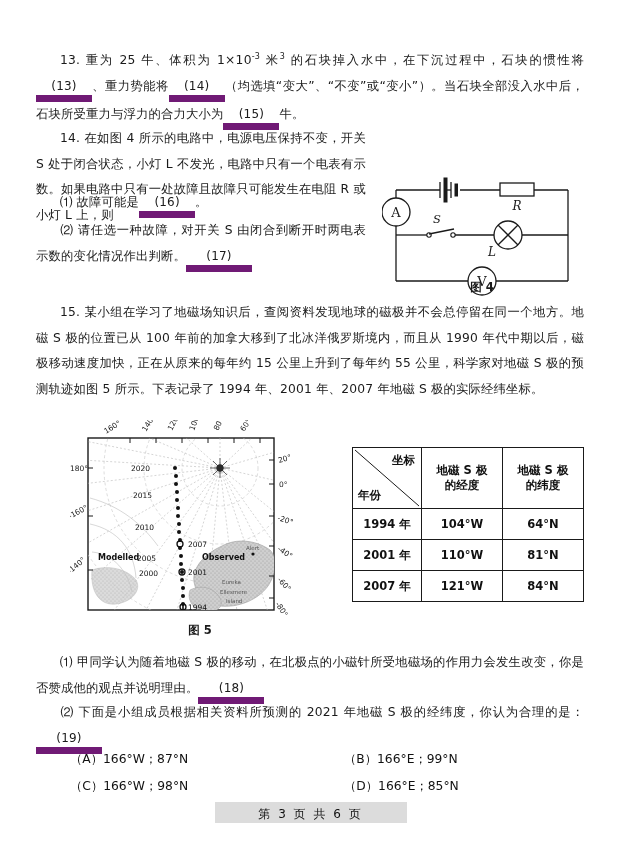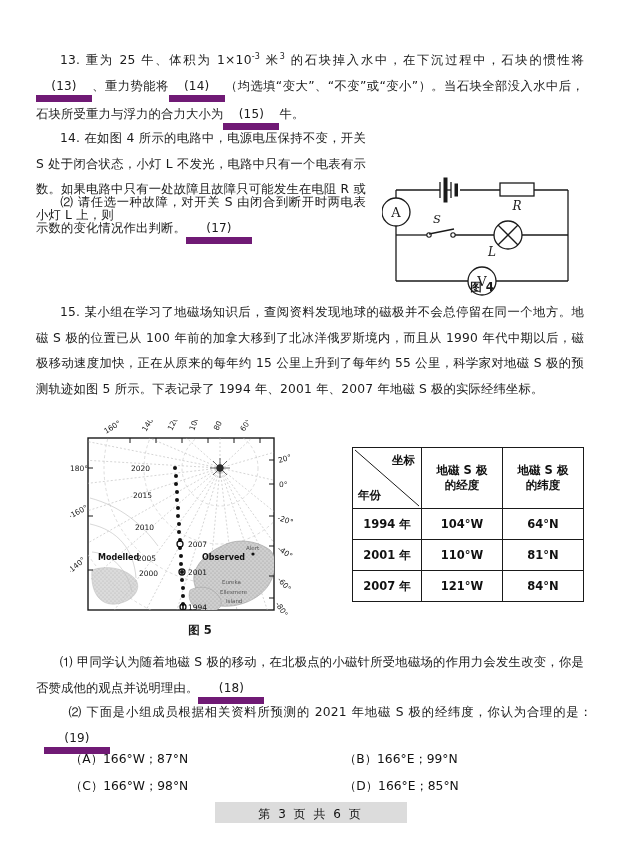--- a/index.html
+++ b/index.html
@@ -28,21 +28,21 @@
     line-height: 25.5px;
     letter-spacing: 0.2px;
     color: #1a1a1a;
     text-align: justify;
   }
   .q13 { left: 36px; top: 44px; width: 548px; }
   .q14 { left: 36px; top: 126px; width: 330px; }
   .q14-sub { left: 36px; top: 190px; width: 330px; }
   .q15 { left: 36px; top: 300px; width: 548px; }
   .q15-sub1 { left: 36px; top: 650px; width: 548px; }
-  .q15-sub2 { left: 44px; top: 700px; width: 548px; }
+  .q15-sub2 { left: 36px; top: 700px; width: 548px; }
 
   .indent { display: inline-block; width: 24px; }
 
   .blank {
     display: inline-block;
     border-bottom: 7px solid #701a75;
     text-align: center;
     padding: 0 4px;
     min-width: 48px;
     line-height: 17px;
@@ -163,20 +163,24 @@
     <span>重为 25 牛、体积为 1×10</span><sup>-3</sup><span> 米</span><sup>3</sup><span> 的石块掉入水中，在下沉过程中，石块的惯性将</span>
     <span class="blank">(13)</span><span>、重力势能将</span><span class="blank">(14)</span><span>（均选填“变大”、“不变”或“变小”）。当石块全部没入水中后，石块所受重力与浮力的合力大小为</span><span class="blank">(15)</span><span>牛。</span>
   </div>
 
   <div class="body-text q14">
     <span class="indent"></span><span>14.</span>
     <span>在如图 4 所示的电路中，电源电压保持不变，开关 S 处于闭合状态，小灯 L 不发光，电路中只有一个电表有示数。如果电路中只有一处故障且故障只可能发生在电阻 R 或小灯 L 上，则</span>
   </div>
 
   <div class="body-text q14-sub">
+    <div>
+      <span class="indent"></span><span>⑴</span>
+      <span>故障可能是</span><span class="blank">(16)</span><span>。</span>
+    </div>
     <div>
       <span class="indent"></span><span>⑵</span>
       <span>请任选一种故障，对开关 S 由闭合到断开时两电表示数的变化情况作出判断。</span><span class="blank blank-wide">(17)</span>
     </div>
   </div>
 
   <div class="fig4-wrap">
     <svg width="200" height="135" viewBox="0 0 200 135">
       <g stroke="#1a1a1a" stroke-width="1.3" fill="none">
 

